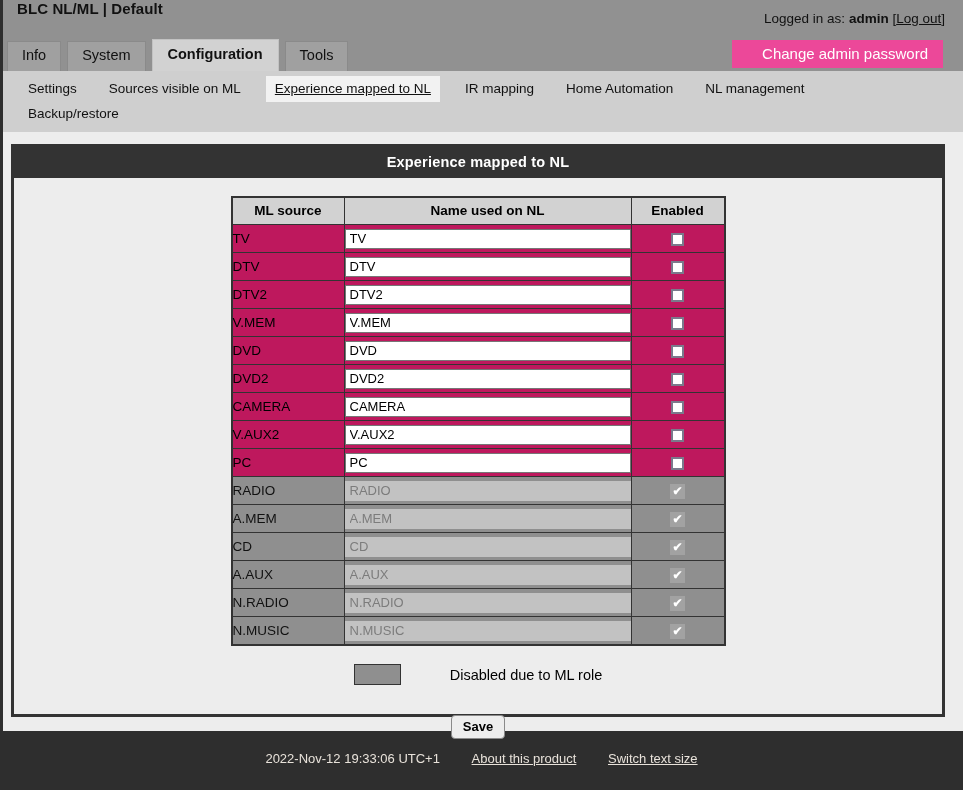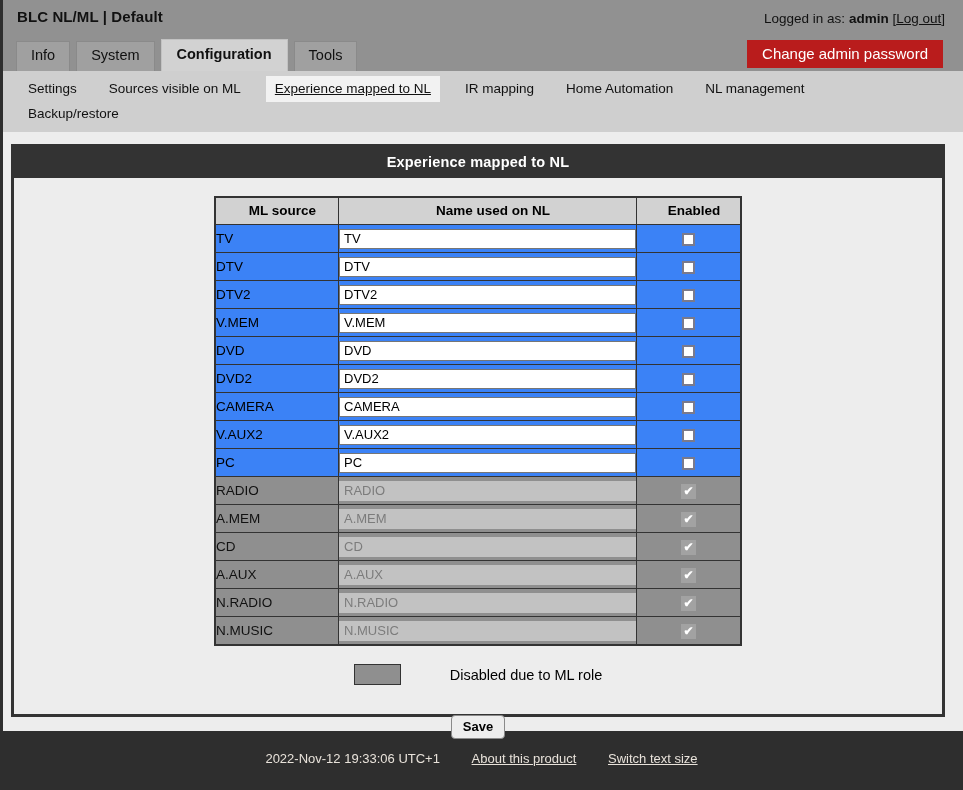--- a/index.html
+++ b/index.html
@@ -19,21 +19,21 @@
   
   .top-header {
     background: #919191;
     height: 36px;
     position: relative;
     border-left: 3px solid #2e2e2e;
   }
   .brand-title {
     position: absolute;
     left: 14px;
-    top: 8px;
+    top: 0;
     font-size: 15px;
     font-weight: bold;
     color: #111;
     letter-spacing: 0.1px;
   }
   .login-info {
     position: absolute;
     right: 18px;
     top: 11px;
     font-size: 13.5px;
@@ -53,21 +53,21 @@
 
   
   .tabbar {
     background: #919191;
     height: 35px;
     position: relative;
     border-left: 3px solid #2e2e2e;
   }
   .tabs {
     position: absolute;
-    left: 13px;
+    left: 4px;
     bottom: 0;
     display: flex;
     align-items: flex-end;
     gap: 6px;
   }
   .tab {
     background: #a0a0a0;
     border: 1px solid #8a8a8a;
     border-bottom: none;
     padding: 6px 14px 7px 14px;
@@ -79,26 +79,26 @@
   .tab.active {
     background: #d2d2d2;
     border-color: #c2c2c2;
     font-weight: bold;
     padding: 7px 15px 8px 15px;
   }
   .admin-btn {
     position: absolute;
     right: 20px;
     bottom: 3px;
-    background: #b91c1c;
+    background: #ec4899;
     color: #fff;
     border: none;
     font-family: "Liberation Sans", sans-serif;
     font-size: 15px;
-    padding: 5px 15px 6px 15px;
+    padding: 5px 15px 6px 30px;
     cursor: pointer;
     white-space: nowrap;
   }
 
   
   .subnav {
     background: #cfcfcf;
     border-left: 3px solid #2e2e2e;
     padding: 5px 0 6px 0;
     min-height: 40px;
@@ -163,26 +163,26 @@
     border: 2px solid #333;
     table-layout: fixed;
     width: 465px;
   }
   table.maptable th {
     background: #d2d2d2;
     border: 1px solid #333;
     font-size: 13.5px;
     font-weight: bold;
     color: #000;
-    padding: 5px 4px 6px 15px;
+    padding: 5px 4px 6px 4px;
     text-align: center;
   }
   table.maptable td {
     border: 1px solid #333;
-    background: #3b82f6;
+    background: #be185d;
     padding: 0;
     height: 27px;
     vertical-align: middle;
   }
   th.col-src   { width: 103px; }
   th.col-name  { width: 278px; }
   th.col-en    { width: 84px;  }
 
   td.cell-src {
     padding-left: 8px;

